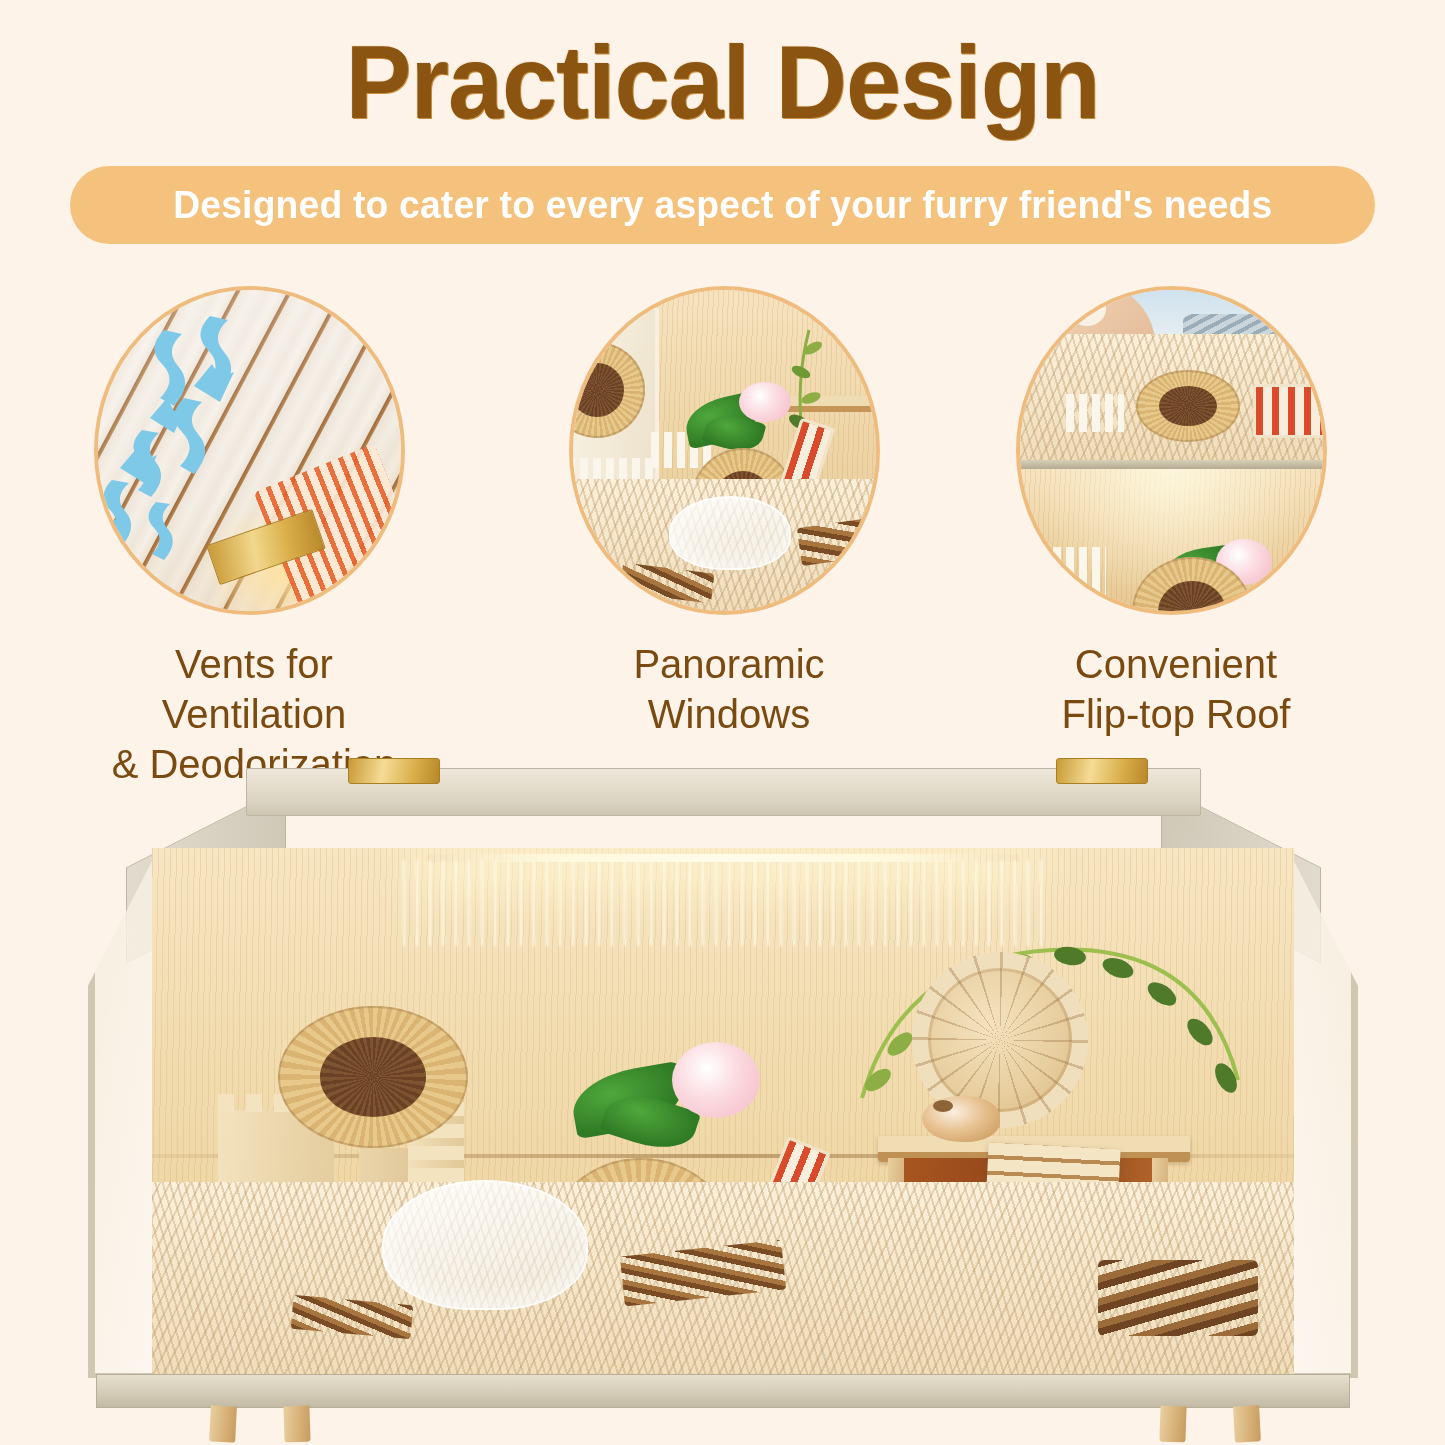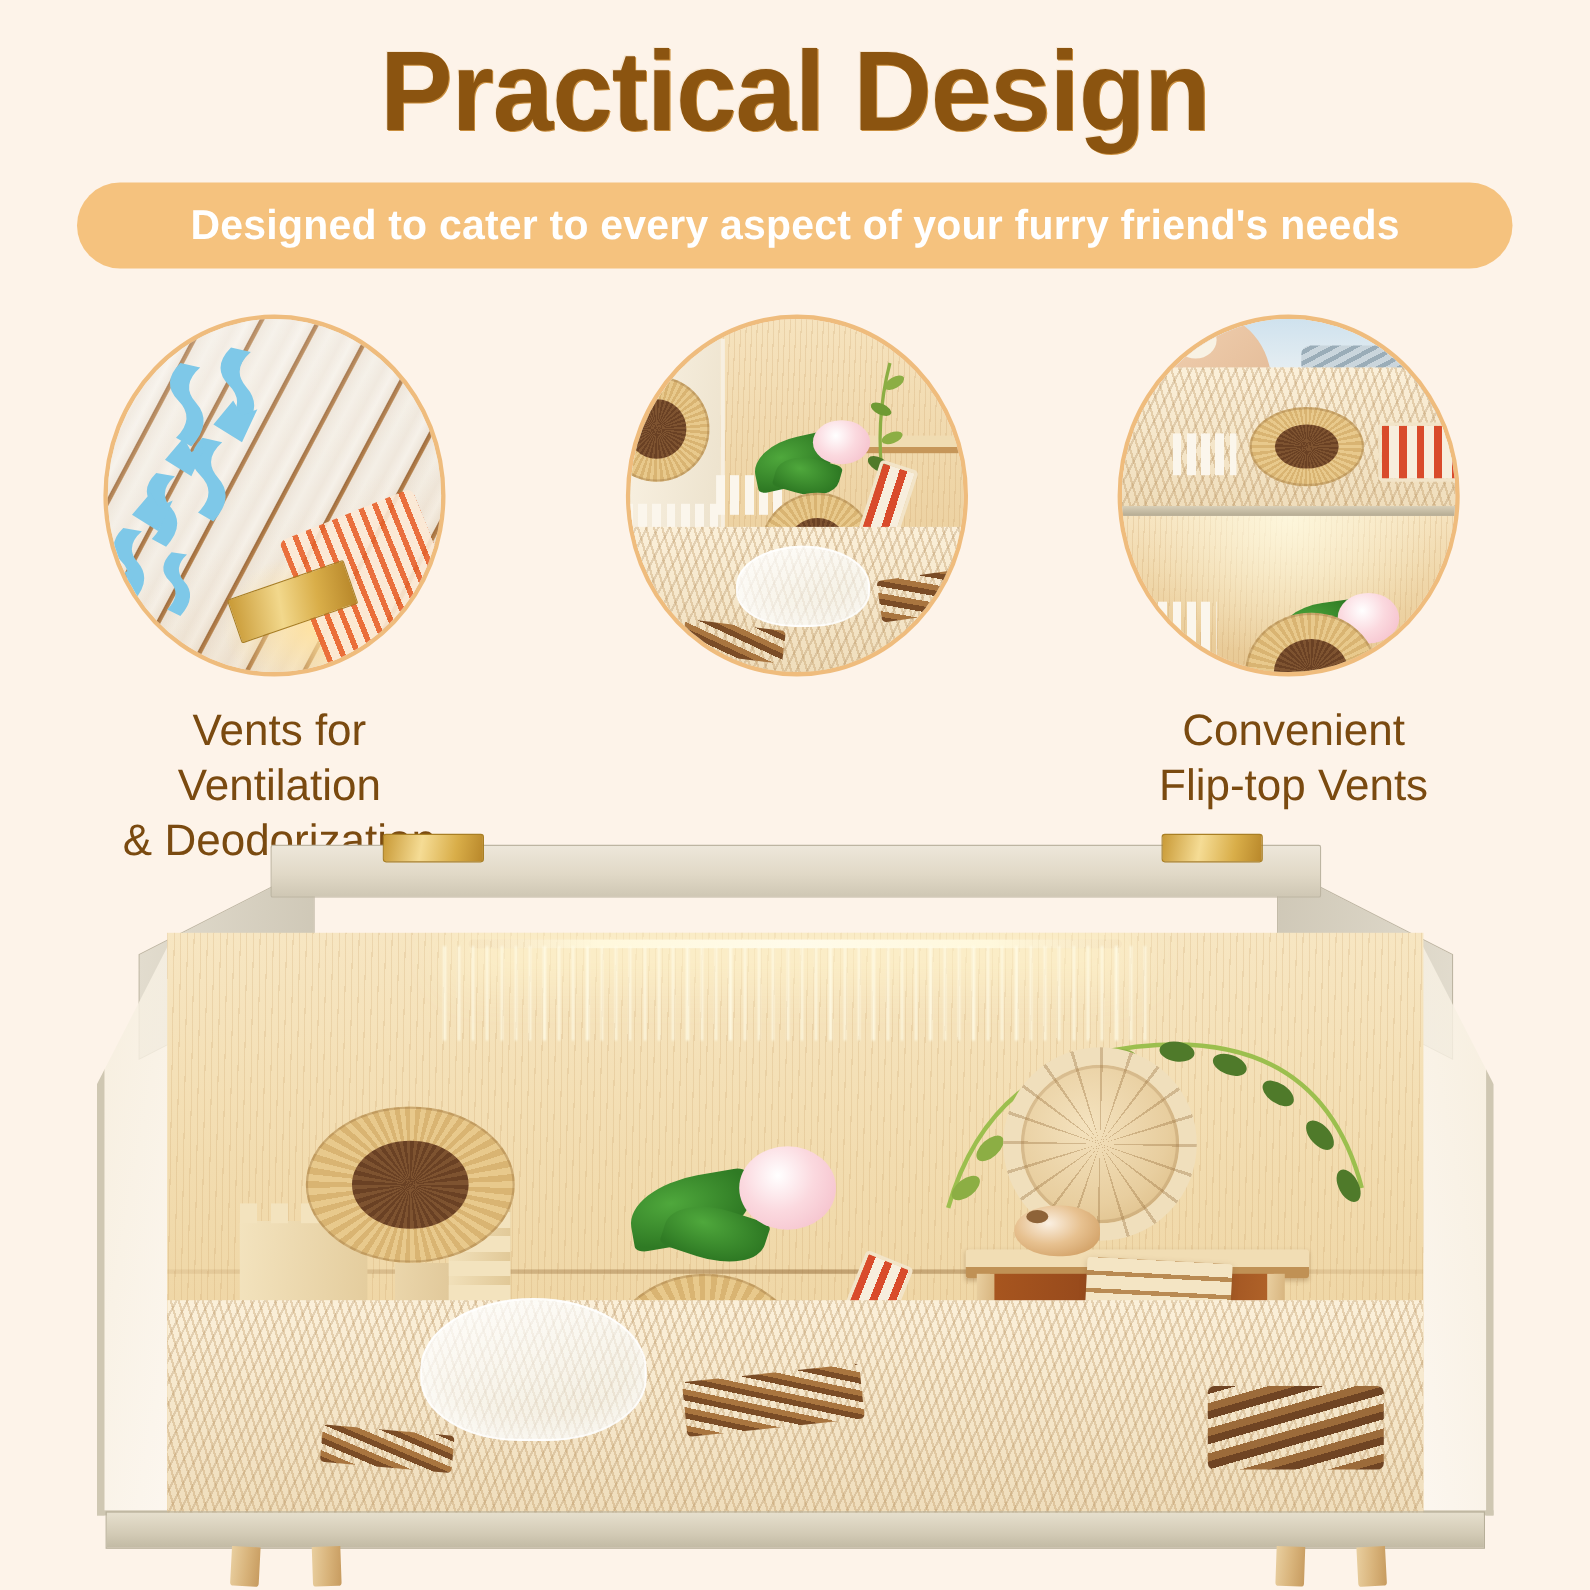--- a/index.html
+++ b/index.html
@@ -388,20 +388,22 @@
       <div class="ramp-striped" style="left:208px;top:130px;width:36px;height:124px;transform:rotate(18deg);"></div>
 
       <div class="bedding" style="height:132px;"></div>
 
       <div class="glass-dome" style="left:96px;top:206px;width:122px;height:74px;"></div>
 
       <div class="chew-sticks" style="left:226px;top:232px;width:88px;height:38px;transform:rotate(-8deg);"></div>
       <div class="chew-sticks" style="left:48px;top:278px;width:92px;height:30px;transform:rotate(7deg);"></div>
     </div>
   </div>
+  <div class="feature-caption">Panoramic
+Windows</div>
 </div>
 
 <div class="feature-col" id="feature-col-2">
   <div class="feature-circle">
     <div class="circle-inner">
 
       <div style="position:absolute;left:0;right:0;top:0;height:172px;overflow:hidden;
                   background:linear-gradient(180deg,#EDE6DA,#F6EEDF);">
         <div style="position:absolute;left:0;right:0;top:0;height:52px;
                     background:linear-gradient(180deg,#CFE2EE,#E8EFF2);"></div>
@@ -425,21 +427,21 @@
         <div style="position:absolute;inset:0;
                     background:radial-gradient(ellipse at 50% 0%, rgba(255,250,225,.85), rgba(255,250,225,0) 65%);"></div>
         <div class="fence-white" style="left:-6px;bottom:8px;width:92px;height:56px;"></div>
         <div class="leaf-green" style="left:142px;bottom:18px;width:72px;height:44px;transform:rotate(-8deg);"></div>
         <div class="flower-pink" style="left:196px;bottom:26px;width:56px;height:46px;"></div>
         <div class="woven-nest" style="left:112px;bottom:-56px;width:120px;height:110px;"></div>
       </div>
     </div>
   </div>
   <div class="feature-caption">Convenient
-Flip-top Vents</div>
+Flip-top Roof</div>
 </div>
 
 <div id="cage-photo">
 
   <div class="cage-roof">
     <div class="roof-left"></div>
     <div class="roof-right"></div>
     <div class="roof-top"></div>
     <div class="roof-hinge" id="roof-hinge-left"></div>
     <div class="roof-hinge" id="roof-hinge-right"></div>

